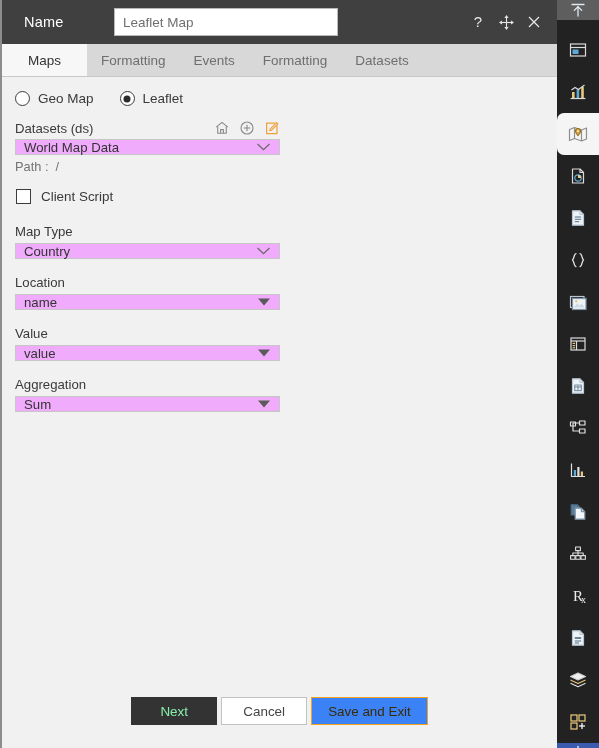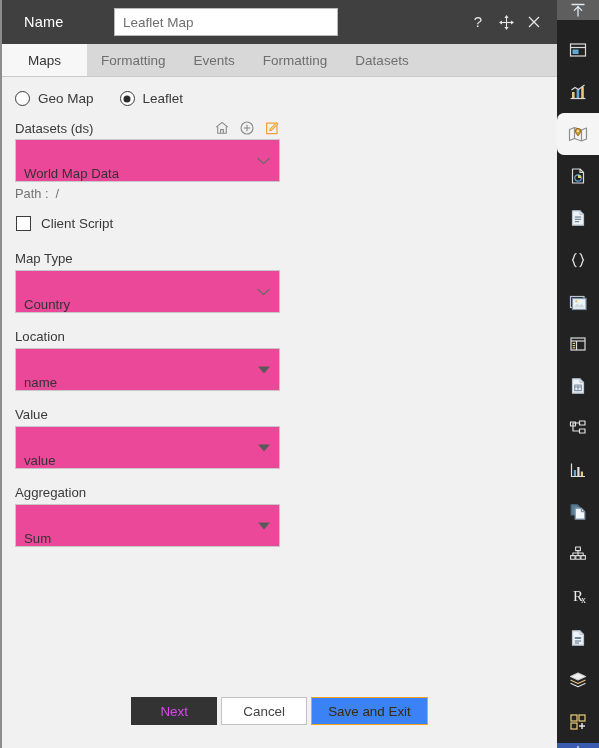--- a/index.html
+++ b/index.html
@@ -152,25 +152,25 @@
     margin-bottom: 3px;
   }
   .label-row .spacer { flex: 1 1 auto; }
   .label-icons { display: flex; align-items: center; gap: 9px; }
   .mini-icon { cursor: pointer; display: inline-flex; width: 16px; height: 16px; }
   .mini-icon svg { display: block; }
 
   .select {
     position: relative;
     width: 265px;
-    height: 43px;
-    background: #ec4899;
+    height: 16px;
+    background: #f0abfc;
     border: 1px solid #c6c6c6;
     display: flex;
-    align-items: flex-end;
+    align-items: center;
     padding: 0 26px 0 8px;
     font-size: 13.2px;
     color: #333333;
     cursor: pointer;
     margin-bottom: 4px;
   }
   .chev {
     position: absolute;
     right: 8px; top: 50%;
     transform: translateY(-50%);
@@ -226,21 +226,21 @@
     min-width: 84px;
     padding: 0 16px;
     font-size: 13.4px;
     font-family: "Liberation Sans", sans-serif;
     border: 1px solid #c2c2c2;
     cursor: pointer;
     display: inline-flex;
     align-items: center;
     justify-content: center;
   }
-  .btn-next { background: #333333; color: #d946ef; border-color: #333333; min-width: 86px; }
+  .btn-next { background: #333333; color: #86efac; border-color: #333333; min-width: 86px; }
   .btn-cancel { background: #ffffff; color: #444444; min-width: 86px; }
   .btn-save { background: #3b82f6; color: #3b2a06; border-color: #f6a21d; min-width: 100px; }
 
   
   .rail {
     width: 42px;
     height: 748px;
     background: #222222;
     display: flex;
     flex-direction: column;

